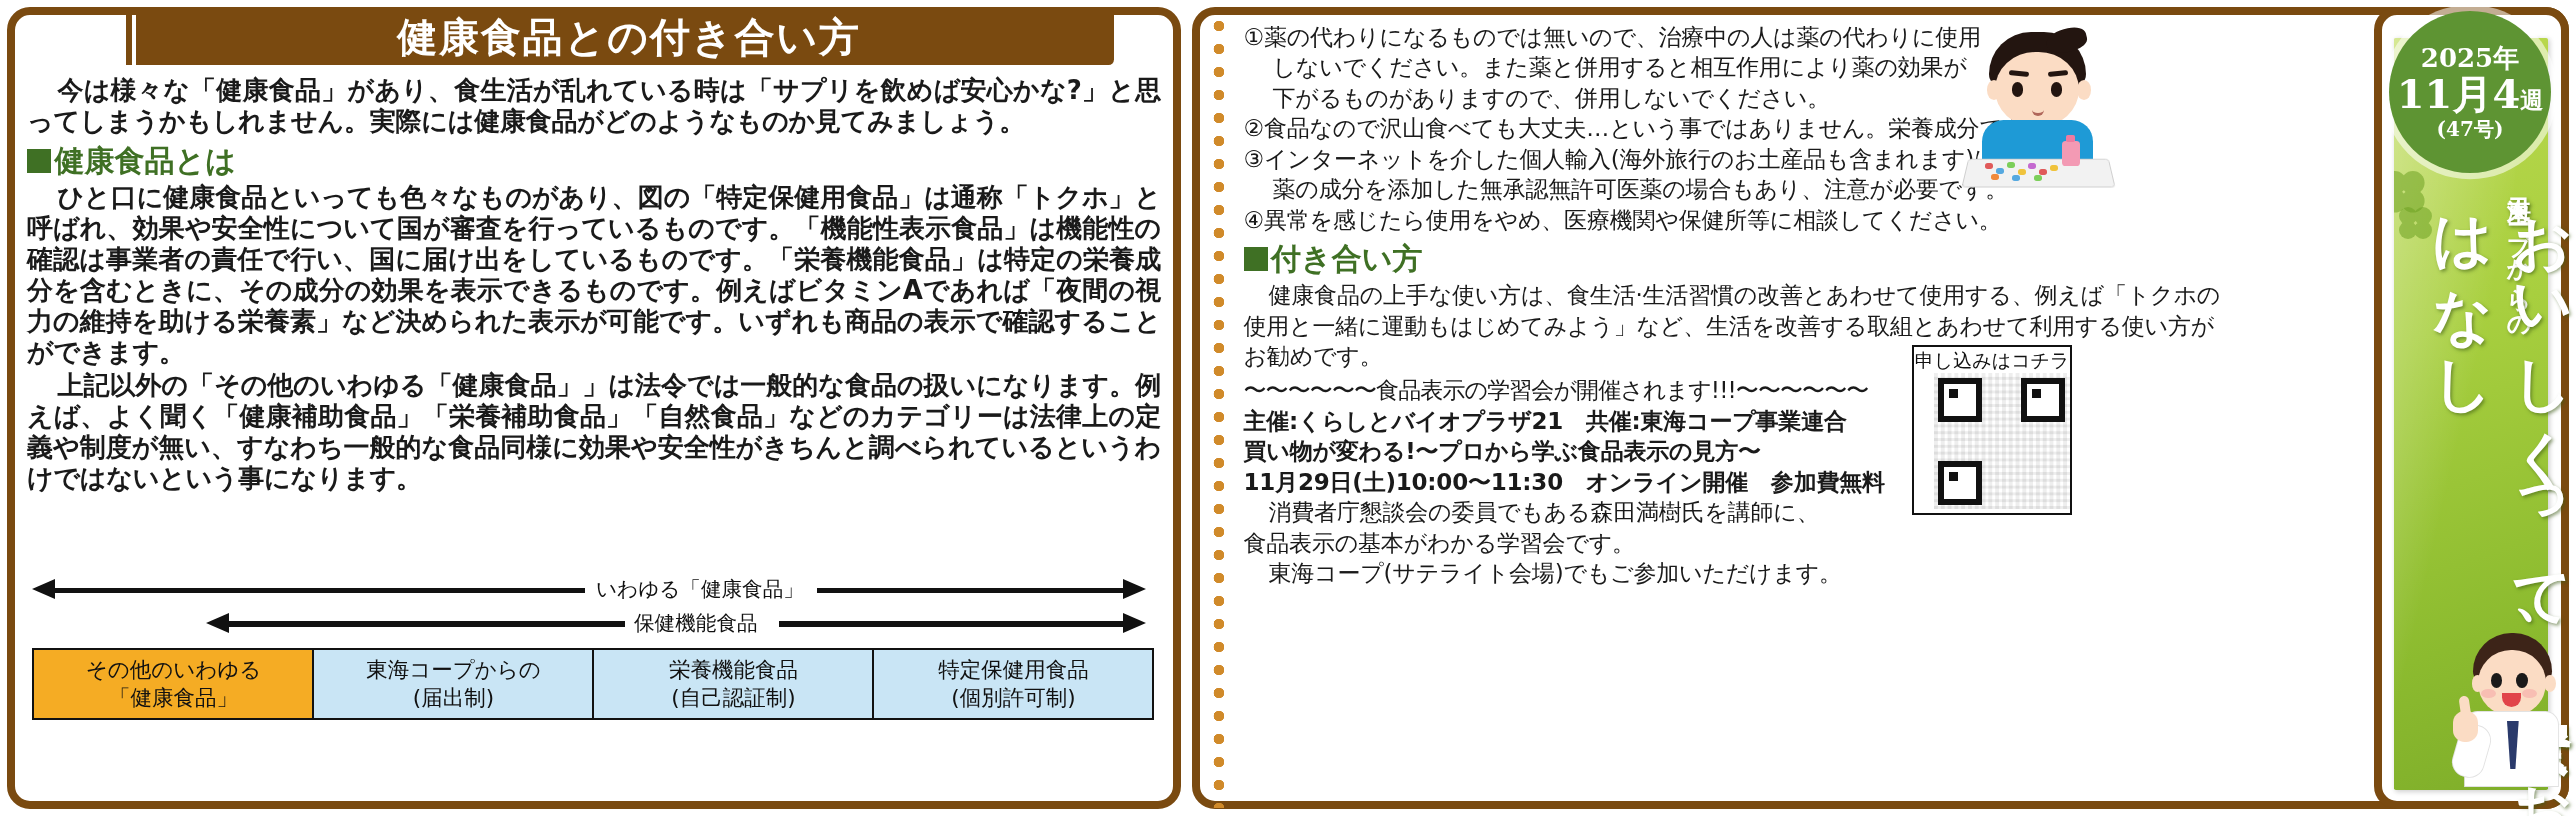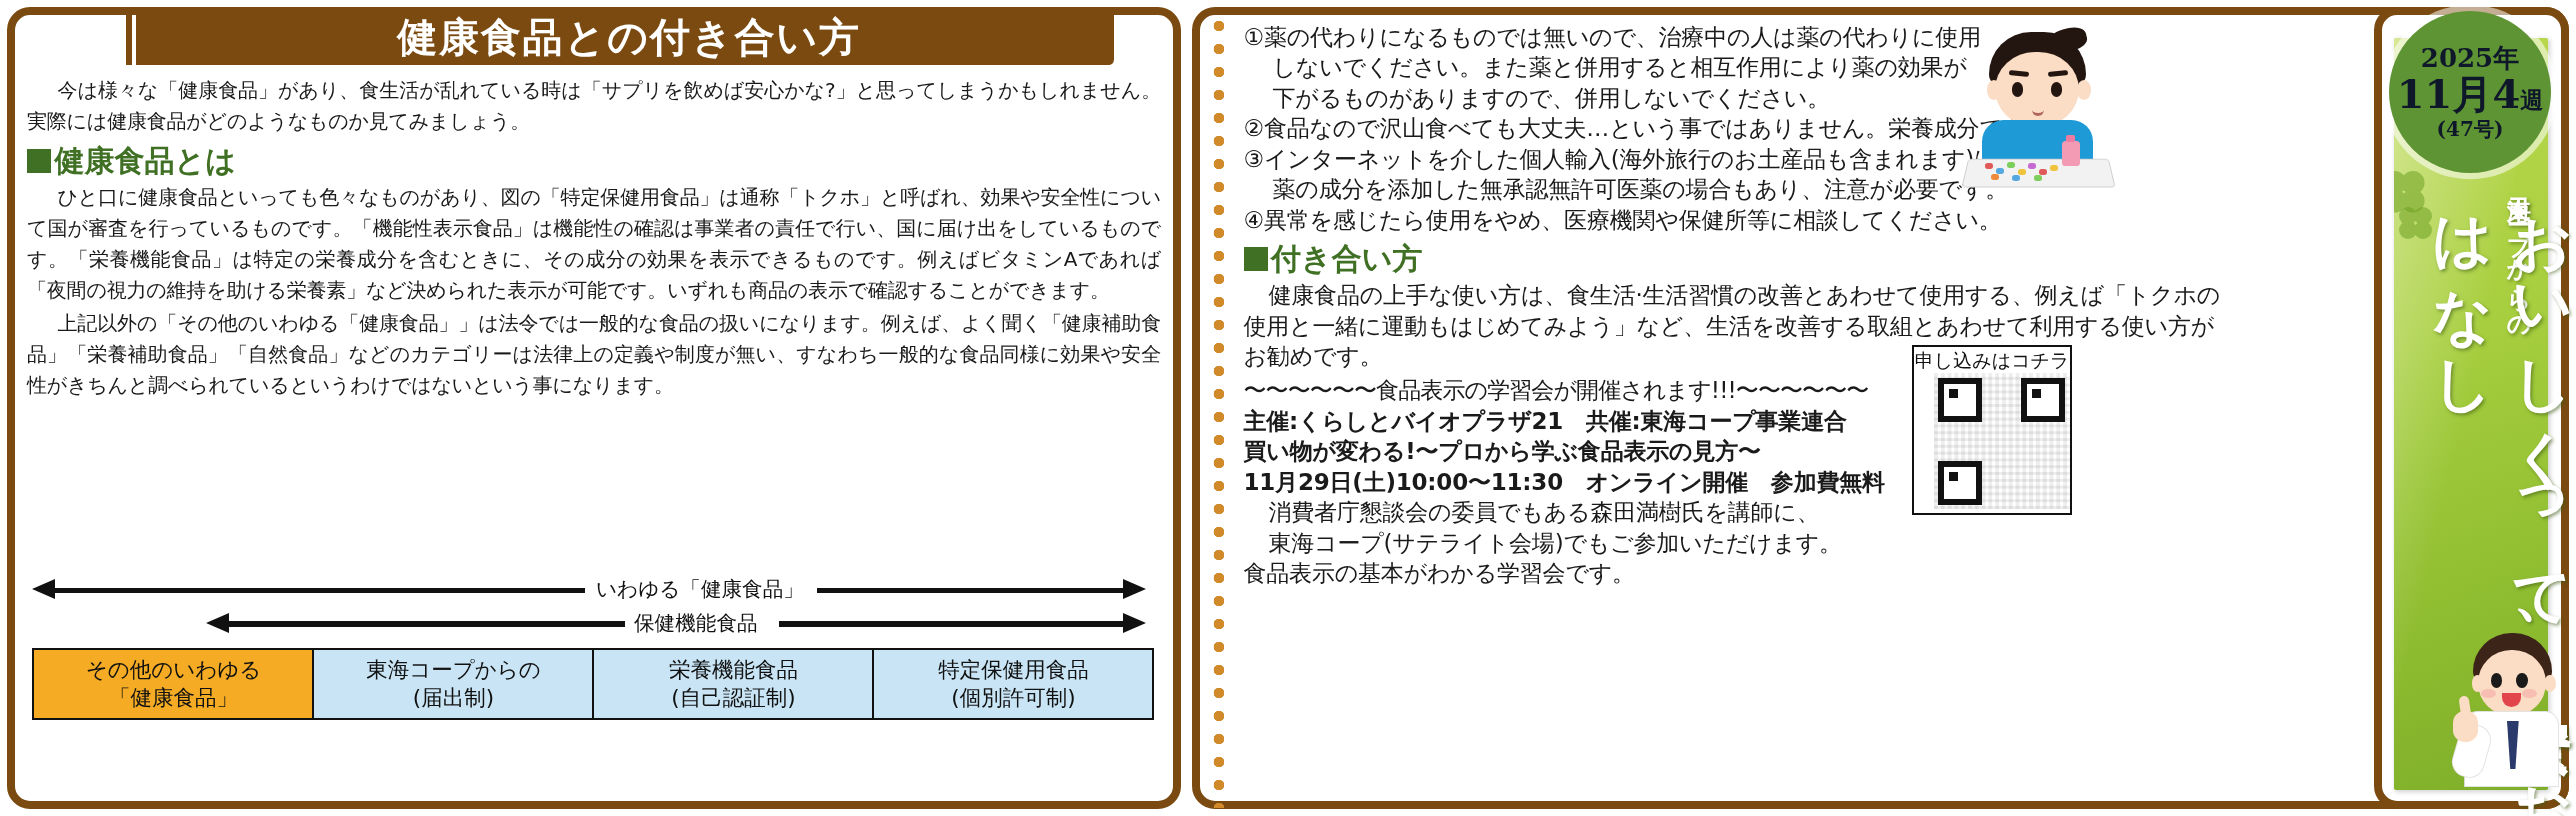--- a/index.html
+++ b/index.html
@@ -40,25 +40,26 @@
   #title-banner-tick{
     position:absolute;left:126px;top:9px;width:6.3px;height:56px;
     background:#7a4a10;
   }
 
   
   .col-left{
     position:absolute;left:27px;top:75px;width:1134px;height:727px;
   }
   .para{
-    font-size:20px;line-height:31px;
+    font-size:26px;line-height:31px;
     letter-spacing:-0.2px;
     text-align:justify;
     margin:0 0 1.8px 0;
     font-family:"DejaVu Sans","Liberation Sans",sans-serif;
+    font-weight:bold;
   }
   .para.indent{text-indent:30.5px;}
 
   .gh{
     font-size:30px;line-height:38px;font-weight:bold;color:#3f7024;
     margin:5.4px 0 1.8px 0;letter-spacing:0px;
     font-family:"DejaVu Sans","Liberation Sans",sans-serif;
   }
   .gh .sq{
     display:inline-block;width:24px;height:24px;background:#3f7024;
@@ -189,21 +190,21 @@
     transform:rotate(3deg);
   }
   .clover{position:absolute;opacity:.55;}
   .clover span{position:absolute;width:18px;height:18px;background:#6ea223;border-radius:50% 50% 0 50%;}
 
   .datecircle{
     position:absolute;left:2389px;top:10.8px;width:162px;height:162px;
     border-radius:50%;
     background:#5e9433;
     box-shadow:0 0 0 6.3px rgba(255,255,255,.55);
-    color:#0f172a;text-align:center;
+    color:#ffffff;text-align:center;
     display:flex;flex-direction:column;align-items:center;justify-content:center;
     font-family:"DejaVu Serif","Liberation Serif",serif;font-weight:bold;
     line-height:1.0;
   }
   .dc1{font-size:26px;}
   .dc2{font-size:40px;margin-top:3.6px;}
   .dc2 small{font-size:23px;}
   .dc3{font-size:20px;margin-top:4.5px;}
 
   .vtext{
@@ -317,22 +318,22 @@
 
       <p class="rpara ind">健康食品の上手な使い方は、食生活·生活習慣の改善とあわせて使用する、例えば「トクホの</p>
       <p class="rpara">使用と一緒に運動もはじめてみよう」など、生活を改善する取組とあわせて利用する使い方が</p>
       <p class="rpara">お勧めです。</p>
 
       <p class="rpara wave" style="margin-top:3.6px;">〜〜〜〜〜〜食品表示の学習会が開催されます!!!〜〜〜〜〜〜</p>
       <p class="rpara b">主催:くらしとバイオプラザ21　共催:東海コープ事業連合</p>
       <p class="rpara b">買い物が変わる!〜プロから学ぶ食品表示の見方〜</p>
       <p class="rpara b">11月29日(土)10:00〜11:30　オンライン開催　参加費無料</p>
       <p class="rpara ind">消費者庁懇談会の委員でもある森田満樹氏を講師に、</p>
+      <p class="rpara">食品表示の基本がわかる学習会です。</p>
       <p class="rpara ind">東海コープ(サテライト会場)でもご参加いただけます。</p>
-      <p class="rpara">食品表示の基本がわかる学習会です。</p>
 
       <div class="boy">
         <div class="hair"></div>
         <div class="ear l"></div>
         <div class="ear r"></div>
         <div class="face"></div>
         <div class="brow l"></div>
         <div class="brow r"></div>
         <div class="eye l"></div>
         <div class="eye r"></div>

